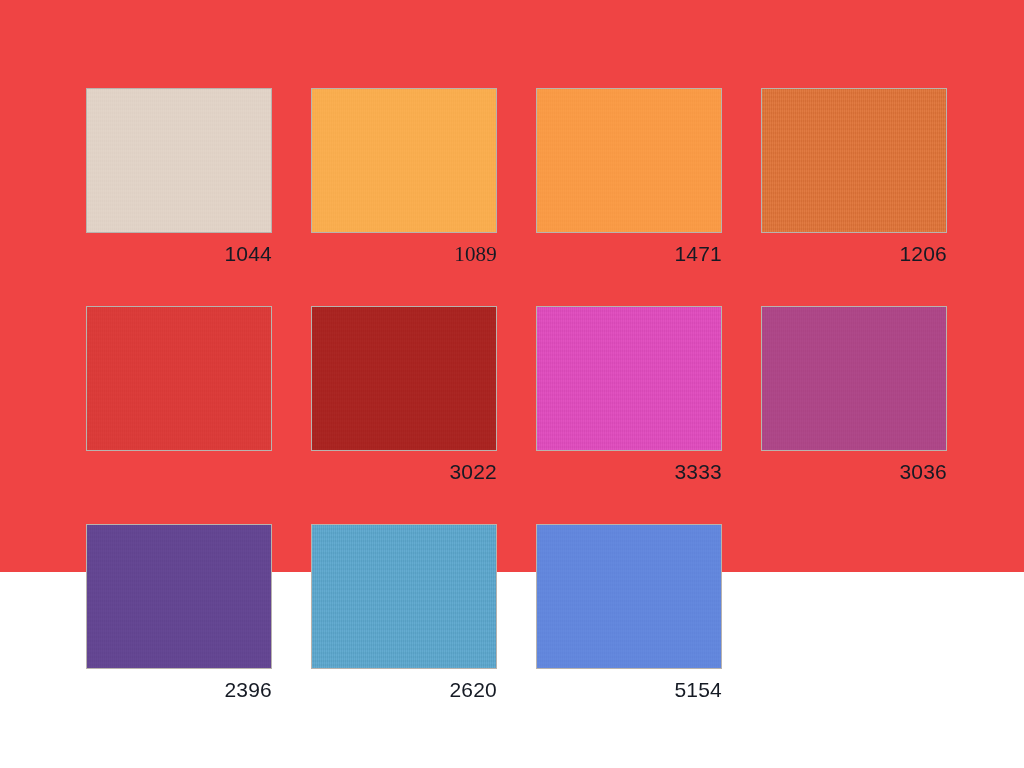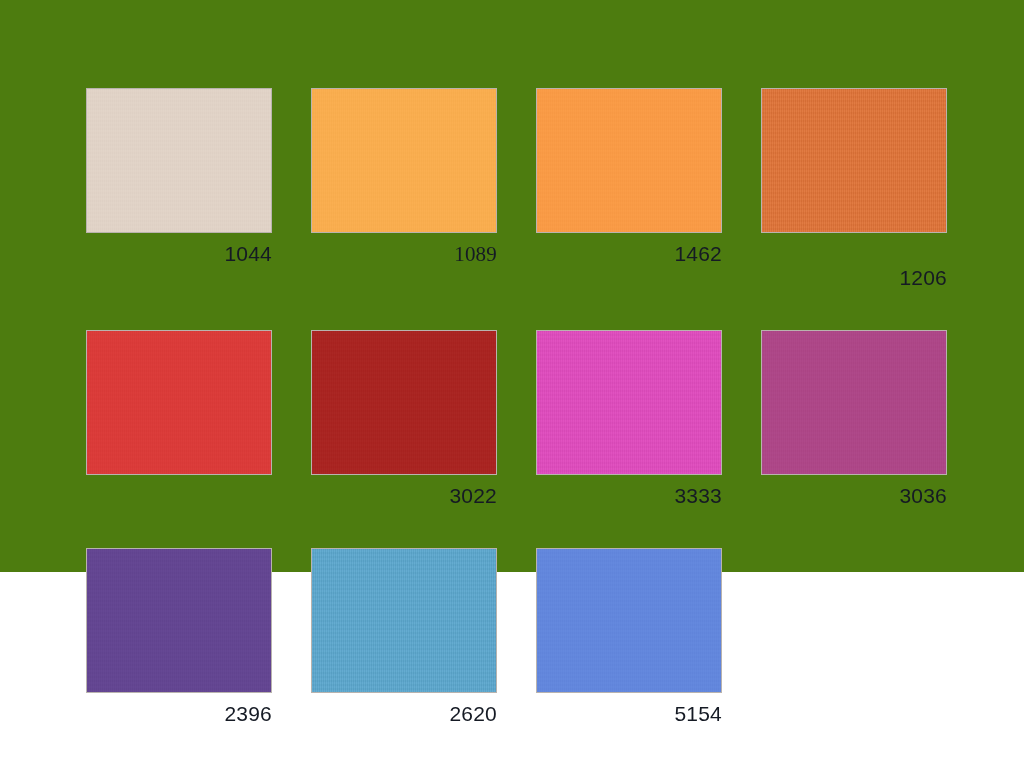--- a/index.html
+++ b/index.html
@@ -13,21 +13,21 @@
     height: 768px;
     overflow: hidden;
     font-family: "Liberation Sans", sans-serif;
     -webkit-font-smoothing: antialiased;
   }
 
   #swatch-chart {
     position: relative;
     width: 1024px;
     height: 572px;
-    background: #4d7c0f;
+    background: #ef4444;
     box-sizing: border-box;
   }
 
   .swatch-grid {
     position: absolute;
     left: 86px;
     top: 88px;
     width: 862px;
     display: grid;
     grid-template-columns: repeat(4, 186px);
@@ -97,25 +97,25 @@
       <div class="swatch-cell">
         <div class="swatch-chip grain-soft" style="background: rgb(226, 212, 200); border-color: rgb(185, 179, 174);"></div>
         <span class="swatch-label" style="color: rgb(21, 26, 36);">1044</span>
       </div>
       <div class="swatch-cell">
         <div class="swatch-chip grain-soft" style="background: rgb(251, 174, 78); border-color: rgb(185, 179, 174);"></div>
         <span class="swatch-label" style="color: rgb(21, 26, 36); font-family: Liberation Serif, serif;">1089</span>
       </div>
       <div class="swatch-cell">
         <div class="swatch-chip grain-soft" style="background: rgb(251, 155, 69); border-color: rgb(185, 179, 174);"></div>
-        <span class="swatch-label" style="color: rgb(21, 26, 36);">1462</span>
+        <span class="swatch-label" style="color: rgb(21, 26, 36);">1471</span>
       </div>
       <div class="swatch-cell">
         <div class="swatch-chip grain-strong" style="background: rgb(224, 115, 55); border-color: rgb(185, 179, 174);"></div>
-        <span class="swatch-label" style="color: rgb(21, 26, 36); margin-top: 24px;">1206</span>
+        <span class="swatch-label" style="color: rgb(21, 26, 36);">1206</span>
       </div>
       <div class="swatch-cell">
         <div class="swatch-chip grain-soft" style="background: rgb(220, 58, 56); border-color: rgb(185, 179, 174);"></div>
       </div>
       <div class="swatch-cell">
         <div class="swatch-chip grain-soft" style="background: rgb(170, 35, 32); border-color: rgb(185, 179, 174);"></div>
         <span class="swatch-label" style="color: rgb(21, 26, 36);">3022</span>
       </div>
       <div class="swatch-cell">
         <div class="swatch-chip" style="background: rgb(224, 75, 190); border-color: rgb(185, 179, 174);"></div>

